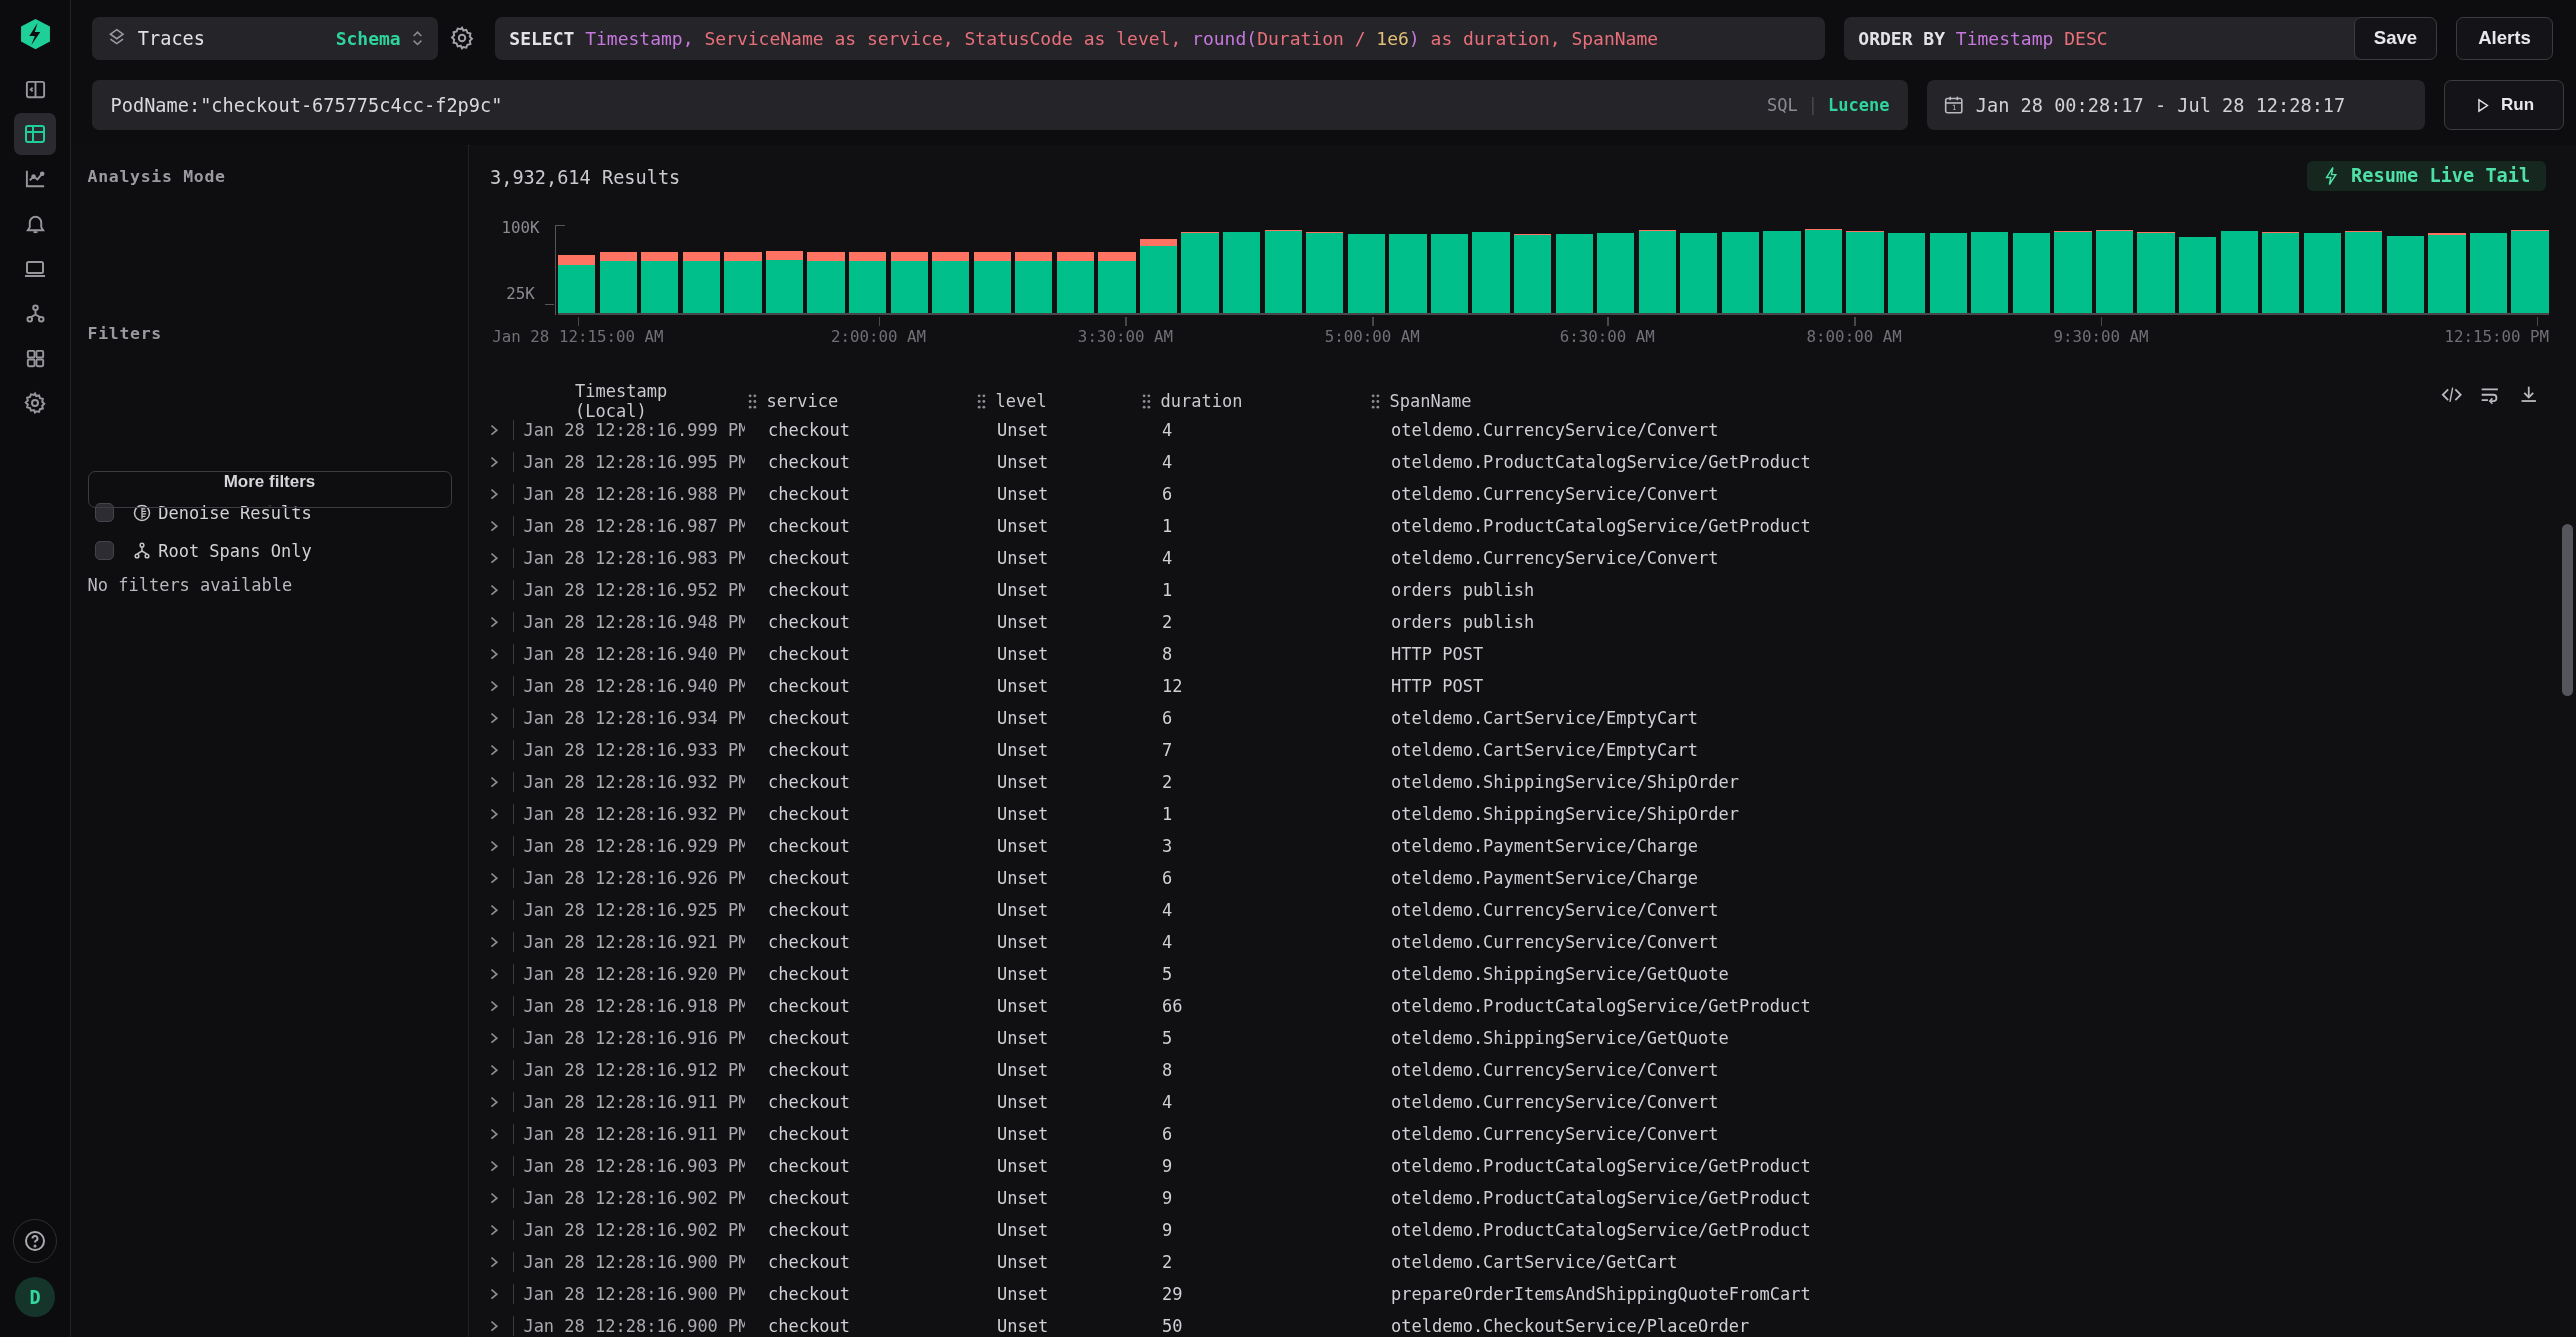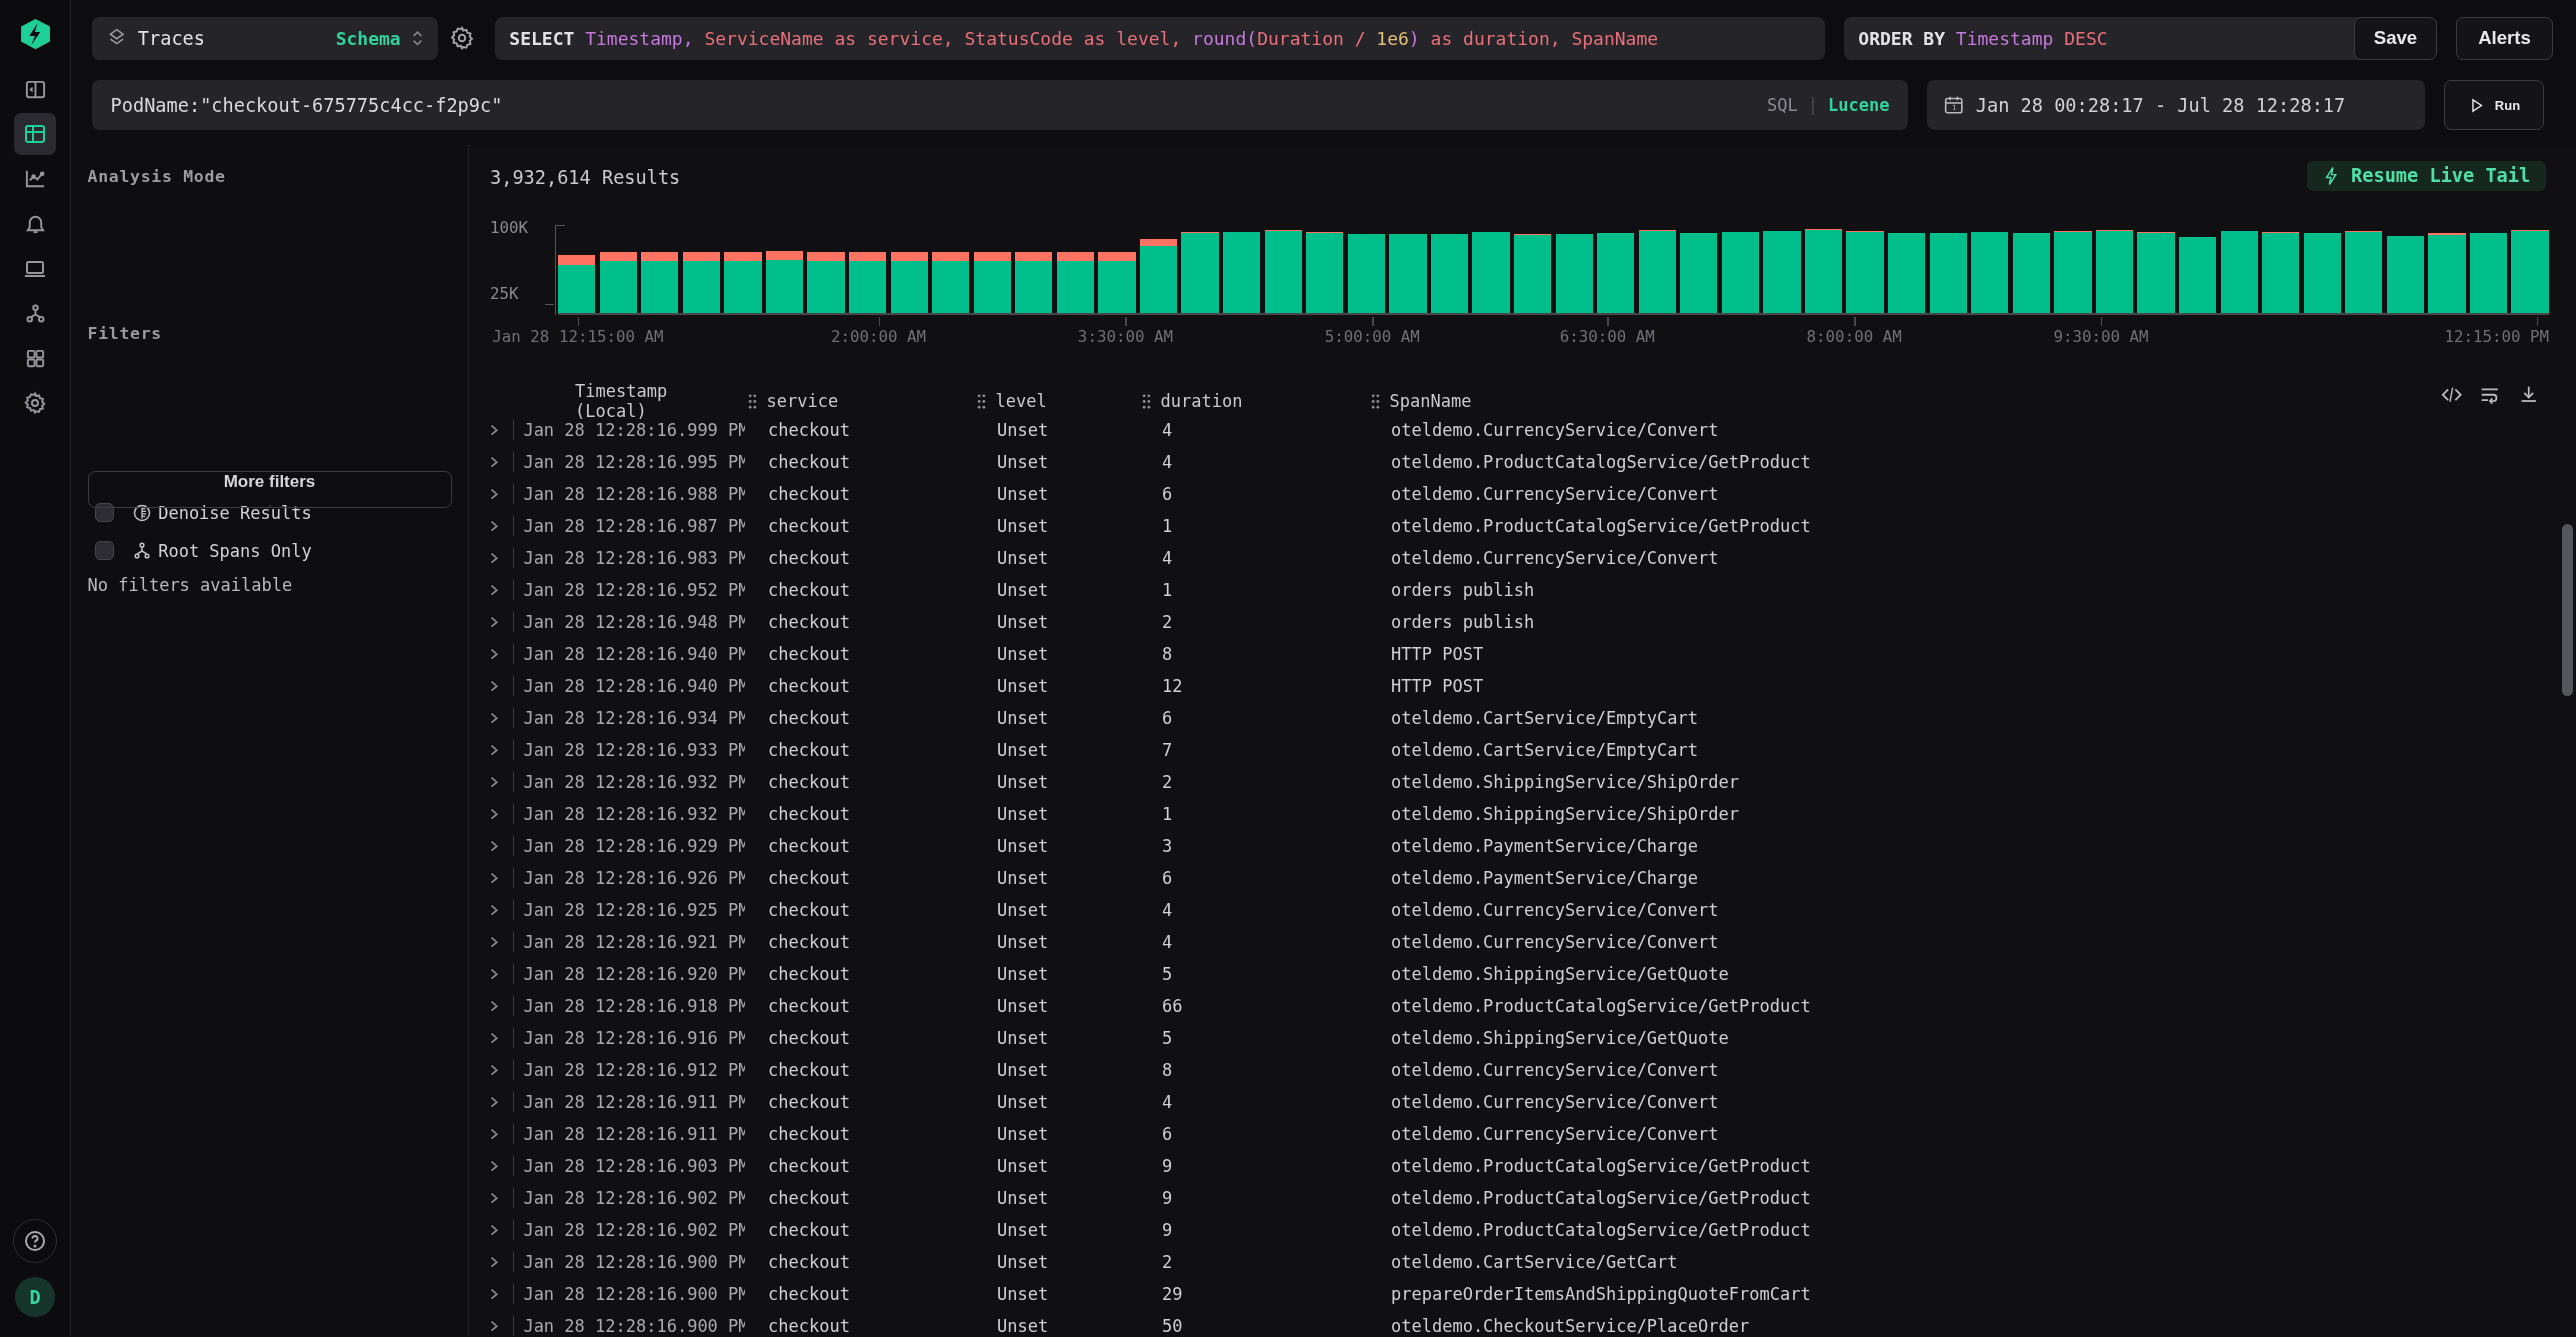--- a/index.html
+++ b/index.html
@@ -38,21 +38,21 @@
   .alerts-btn{left:2456px;top:16.5px;width:97px;height:43px;}
 
   .search-box{left:92px;top:80px;width:1816px;height:50px;padding:0 18.6px;cursor:text;}
   .search-query{font-size:18.6px;color:#dadadd;flex:1;white-space:nowrap;overflow:hidden;}
   .lang-toggle{display:flex;align-items:center;gap:10px;font-size:17px;}
   .lang-sql{color:#8b8b92;cursor:pointer;}
   .lang-sep{color:#4a4a51;}
   .lang-lucene{color:#2fd39b;font-weight:700;cursor:pointer;}
   .date-box{left:1927px;top:80px;width:498px;height:50px;padding:0 15.8px;gap:11.5px;cursor:pointer;}
   .date-text{font-size:18.6px;color:#d2d2d6;}
-  .run-btn{left:2444px;top:80px;width:100px;height:50px;gap:10px;font-size:13px;}
+  .run-btn{left:2444px;top:80px;width:120px;height:50px;gap:10px;font-size:17px;}
   .topbar-sep{position:absolute;left:71px;top:145px;right:0;height:0.7px;background:#232327;}
 
   
   .side-panel{position:absolute;left:71px;top:145px;width:398px;bottom:0;background:#0e0e10;border-right:0.7px solid #232327;}
   .side-title{position:absolute;left:16.5px;font-size:16.5px;font-weight:700;color:#9a9aa1;letter-spacing:0.7px;}
   .modes{position:absolute;left:16.5px;top:57px;}
   .mode-item{position:relative;height:33px;display:flex;align-items:center;padding-left:27px;font-size:17px;color:#d2d2d6;cursor:pointer;}
   .mode-item::before{content:"";position:absolute;left:0;top:0;bottom:0;width:2.1px;background:#3a3a40;}
   .mode-item.active::before{background:#1ba47d;}
   .filter-row{position:absolute;left:23.6px;height:33px;display:flex;align-items:center;gap:0;cursor:pointer;}
@@ -61,21 +61,21 @@
   .filter-label{font-size:17px;color:#d2d2d6;}
   .no-filters{position:absolute;left:16.5px;font-size:17px;color:#b9b9bf;}
   .more-filters{position:absolute;left:16.5px;right:16.5px;height:37px;border:1.4px solid #3c3c43;border-radius:7.2px;background:transparent;display:flex;align-items:center;justify-content:center;gap:11.5px;font-size:17px;font-weight:700;color:#d6d6da;cursor:pointer;flex-direction:column;}
 
   
   .main{position:absolute;left:470px;top:145px;right:0;bottom:0;background:#101013;}
   .results-label{position:absolute;left:20px;top:21.5px;font-size:18.6px;color:#c9c9ce;}
   .livetail-btn{position:absolute;right:30px;top:15.8px;height:30px;padding:0 15.8px;background:#16271f;border-radius:5.7px;display:flex;align-items:center;gap:11.5px;font-size:18.6px;font-weight:700;color:#4fe0a8;cursor:pointer;}
 
   .chart-area{position:absolute;left:20px;right:27px;top:68px;height:102px;}
-  .ylabel{position:absolute;width:61px;text-align:left;font-size:15.8px;color:#8a8a91;}
+  .ylabel{position:absolute;width:61px;text-align:center;font-size:15.8px;color:#8a8a91;}
   .y-axis{position:absolute;left:65px;top:11.5px;bottom:0;width:1.4px;background:#55555c;}
   .y-axis::before{content:"";position:absolute;left:0;top:0;width:10px;height:1.4px;background:#55555c;}
   .y-axis::after{content:"";position:absolute;left:-10px;top:79px;width:8.6px;height:1.4px;background:#55555c;}
   .bars{position:absolute;left:68px;right:0;top:0;bottom:0;display:flex;align-items:flex-end;gap:4.3px;border-bottom:2.1px solid #47474d;}
   .bar{flex:1;display:flex;flex-direction:column;justify-content:flex-end;}
   .seg.ok{background:#00bf8b;}
   .seg.err{background:#ff7363;}
   .xaxis{position:absolute;left:88px;right:27px;top:172px;height:31.5px;}
   .xtick{position:absolute;top:0;width:1.4px;height:9.3px;background:#47474d;}
   .xlabel{position:absolute;top:10px;font-size:15.8px;color:#6f6f77;white-space:nowrap;transform:translateX(-50%);}

